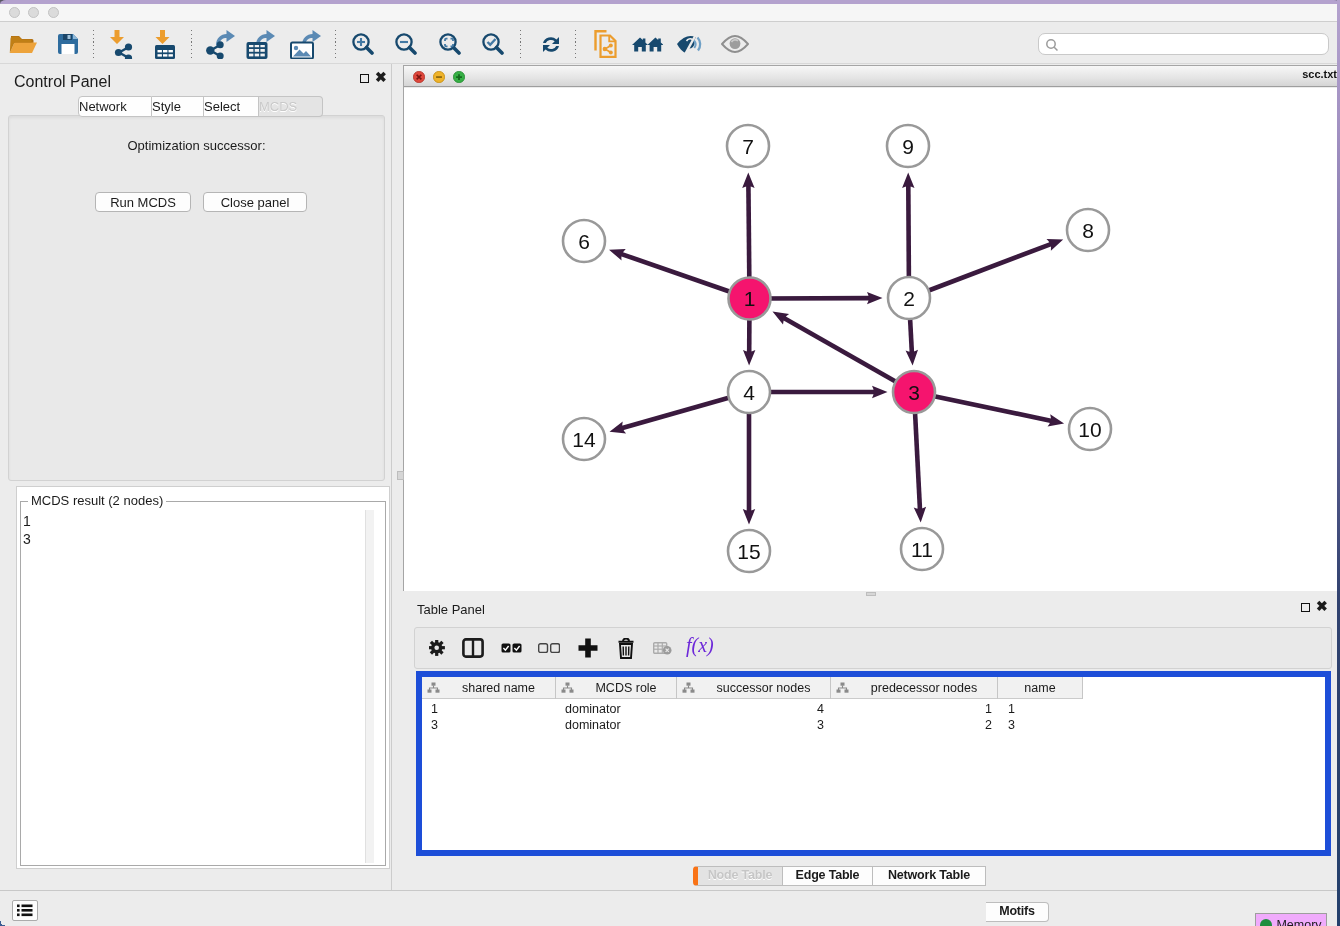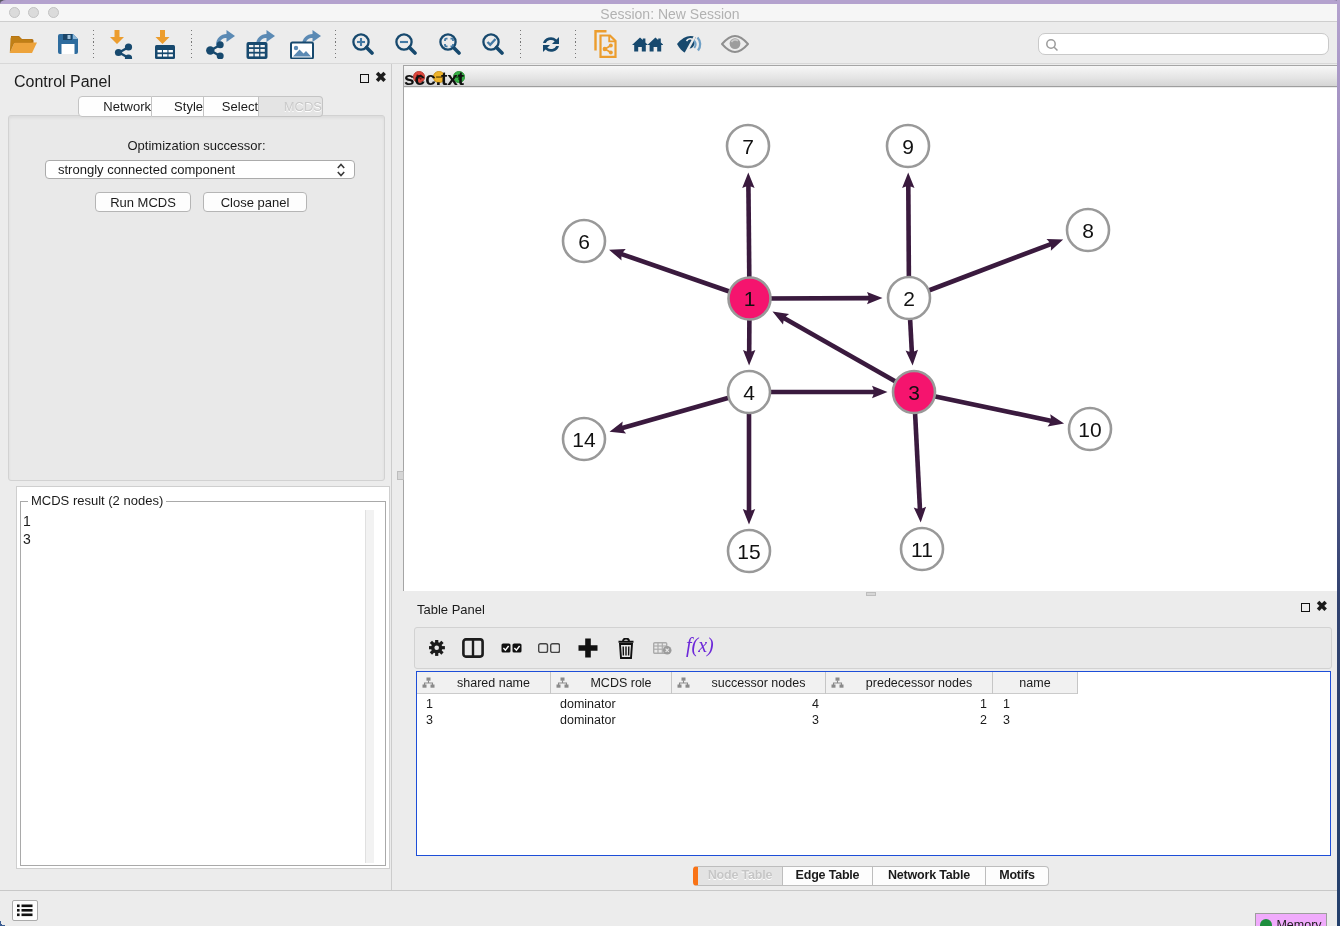--- a/index.html
+++ b/index.html
@@ -16,73 +16,72 @@
 #toolbar { position:absolute; left:0; top:23px; width:1337px; height:41px; background:#ECECEC; border-bottom:1px solid #D8D8D8;}
 .tbi { position:absolute; }
 .sep { position:absolute; top:7px; height:28px; width:1px; background-image:repeating-linear-gradient(#777 0 1.2px, transparent 1.2px 3.8px); }
 #search { position:absolute; left:1038px; top:10px; width:291px; height:22px; background:#fff; border:1px solid #C9C9C9; border-radius:7px; }
 
 #cp { position:absolute; left:0; top:64px; width:392px; height:826px; background:#ECECEC; border-right:1px solid #CCCCCC; }
 #cp-title { position:absolute; left:14px; top:9px; font-size:16px; }
 #cp-max { position:absolute; left:360px; top:10px; width:9px; height:9px; border:1.5px solid #111; }
 #cp-close { position:absolute; left:375px; top:5px; font-size:14px; font-weight:bold; }
 #cp-tabs { position:absolute; left:78px; top:32px; height:21px; display:flex; z-index:5; }
-.tab { font-size:13px; background:#FEFEFE; border:1px solid #C4C4C4; border-left:none; padding:2px 0 0 0; text-align:right; height:21px; }
+.tab { font-size:13px; background:#FEFEFE; border:1px solid #C4C4C4; border-left:none; padding:2px 0 0 0; text-align:left; height:21px; }
 .tab.first { border-left:1px solid #C4C4C4; border-radius:4px 0 0 4px; }
 .tab.sel { background:#E4E4E4; color:#C9C9C9; border-radius:0 4px 4px 0; text-shadow:0 1px 0 #fff; }
 #cp-content { position:absolute; left:8px; top:51px; width:377px; height:366px; background:#E9E9E9; border:1px solid #D2D2D2; border-radius:3px; box-shadow:inset 0 2px 3px rgba(0,0,0,0.06); }
 #opt-label { position:absolute; top:22px; width:100%; text-align:center; font-size:13px; }
 #dropdown { position:absolute; left:36px; top:44px; width:310px; height:19px; background:#fff; border:1px solid #ABABAB; border-radius:4px; font-size:13px; padding:1px 0 0 12px; }
 #dd-arrows { position:absolute; right:8px; top:2px; }
 .btn { position:absolute; top:76px; height:20px; background:#FDFDFD; border:1px solid #B5B5B5; border-radius:4px; font-size:13px; text-align:center; padding-top:2px; }
 #mcds-box { position:absolute; left:16px; top:422px; width:374px; height:383px; background:#fff; border:1px solid #CFCFCF; }
 #fieldset { position:absolute; left:3px; top:14px; width:366px; height:365px; border:1px solid #A9A9A9; }
 #fs-label { position:absolute; left:7px; top:-9px; background:#fff; padding:0 3px; font-size:13px; }
 #fs-text { position:absolute; left:6px; top:25px; font-size:14px; line-height:18px; font-family:"Liberation Sans",sans-serif; }
 #fs-scroll { position:absolute; right:15px; top:23px; width:9px; height:353px; background:#F2F2F2; border-left:1px solid #E0E0E0; }
 
 #net { position:absolute; left:403px; top:65px; width:934px; height:526px; border:1px solid #A5A5A5; border-right:none; }
 #net-tb { position:absolute; left:0; top:0; width:933px; height:21px; background:linear-gradient(#F7F7F7,#E6E6E6 55%,#D5D5D5); border-bottom:1px solid #9E9E9E; }
-#net-title { position:absolute; top:2px; width:100%; text-align:left; font-size:19px; font-weight:700; color:#111; }
+#net-title { position:absolute; top:2px; width:100%; text-align:right; font-size:11px; font-weight:700; color:#111; }
 .jl { position:absolute; top:5px; width:11.5px; height:11.5px; border-radius:50%; text-align:center; } .jl svg { display:block; margin:0 auto; padding-top:0.2px; }
 #net-canvas { position:absolute; left:0; top:22px; width:933px; height:503px; background:#fff; }
 
 #hgrip { position:absolute; left:866px; top:591.5px; width:10px; height:4px; background:#D6D6D6; border:1px solid #BDBDBD; z-index:5;}
 #vgrip { position:absolute; left:397px; top:471px; width:7px; height:9px; background:#D6D6D6; border:1px solid #BDBDBD; }
 
 #tp { position:absolute; left:403px; top:596px; width:934px; height:294px; background:#ECECEC; }
 #tp-title { position:absolute; left:14px; top:6px; font-size:13px; }
 #tp-max { position:absolute; left:898px; top:7px; width:9px; height:9px; border:1.5px solid #111; }
 #tp-close { position:absolute; left:913px; top:2px; font-size:14px; font-weight:bold; }
 #tp-toolbar { position:absolute; left:11px; top:31px; width:918px; height:42px; background:#E9E9E9; border:1px solid #D2D2D2; border-radius:3px; }
 .tpi { position:absolute; }
 #fx { position:absolute; left:283px; top:38px; font-family:"Liberation Serif",serif; font-style:italic; font-size:20px; color:#6d28d9; }
-#tbl { position:absolute; left:13px; top:75px; width:915px; height:185px; background:#fff; border:1px solid #1d4ed8; }
+#tbl { position:absolute; left:13px; top:75px; width:915px; height:185px; background:#fff; border:6px solid #1d4ed8; }
 #thead { position:absolute; left:0; top:0; width:661px; height:22px; background:#F1F1F1; border-bottom:1px solid #CBCBCB; }
 .th { position:absolute; top:0; height:22px; border-right:1px solid #C6C6C6; font-size:12.5px; text-align:center; padding-top:4px; }
 .hti { position:absolute; top:5px; }
 .td { position:absolute; font-size:12.5px; }
 
 #btabs { position:absolute; left:290px; top:270px; height:20px; display:flex; z-index:5; }
 .btab { font-size:12.5px; font-weight:700; letter-spacing:-0.2px; background:#FDFDFD; border:1px solid #BDBDBD; border-left:none; text-align:center; height:20px; padding-top:1px; }
 .btab.sel { background:#E3E3E3; color:#C6C6C6; border-radius:4px 0 0 4px; border-left:5px solid #f97316; text-shadow:0 1px 0 #fff; }
-.btab.last { border-radius:0 4px 4px 0; }
+.btab.last { border-radius:0 4px 4px 0;margin-top:36px; }
 
 #statusline { position:absolute; left:0; top:890px; width:1340px; height:1px; background:#C8C8C8; }
 #status { position:absolute; left:0; top:891px; width:1340px; height:35px; background:#ECECEC; }
 #listbtn { position:absolute; left:12px; top:9px; width:26px; height:21px; background:#FDFDFD; border:1px solid #ABABAB; border-radius:2px; }
 #membtn { position:absolute; left:1255px; top:22px; width:72px; height:24px; background:#f0abfc; border:1px solid #9E9E9E; font-size:12.5px; text-align:center; padding-top:4px; }
 #memdot { display:inline-block; width:12px; height:12px; border-radius:50%; background:#1E8E3E; vertical-align:-2px; margin-right:4px; }
 </style></head>
 <body>
 <div id="titlebar">
   <div class="tl" style="left:8.5px"></div>
     <div class="tl" style="left:28px"></div>
     <div class="tl" style="left:48px"></div>
-  <div id="title">Session: New Session</div>
 </div>
 <div id="toolbar">
     <div class="sep" style="left:93px"></div>
     <div class="sep" style="left:191px"></div>
     <div class="sep" style="left:335px"></div>
     <div class="sep" style="left:520px"></div>
     <div class="sep" style="left:575px"></div>
     <svg class="tbi" style="left:9px;top:10px" width="28" height="22" viewBox="0 0 28 22">
       <path d="M2,3 h8 l3,3 h10 a1.5,1.5 0 0 1 1.5,1.5 V10 H2 Z" fill="#B06E12"></path>
       <path d="M6,10 h21.5 l-4.5,10 H0.5 L2,5 Z" fill="#B06E12" opacity="0"></path>
@@ -229,25 +228,20 @@
   <div id="cp-max"></div>
     <div id="cp-close">✖</div>
   <div id="cp-tabs">
     <div class="tab first" style="width:74px">Network</div>
     <div class="tab" style="width:52px">Style</div>
     <div class="tab" style="width:55px">Select</div>
     <div class="tab sel" style="width:64px">MCDS</div>
   </div>
   <div id="cp-content">
     <div id="opt-label">Optimization successor:</div>
-    <div id="dropdown">strongly connected component
-      <svg id="dd-arrows" width="10" height="14" viewBox="0 0 10 14">
-          <path d="M1.8,5 L5,1.5 L8.2,5 M1.8,9 L5,12.5 L8.2,9" fill="none" stroke="#3a3a3a" stroke-width="1.6"></path>
-        </svg>
-    </div>
     <div class="btn" style="left:86px;width:96px">Run MCDS</div>
     <div class="btn" style="left:194px;width:104px">Close panel</div>
   </div>
   <div id="mcds-box">
     <div id="fieldset">
         <div id="fs-label">MCDS result (2 nodes)</div>
       </div>
     <div id="fs-text">1<br>3</div>
     <div id="fs-scroll"></div>
   </div>

